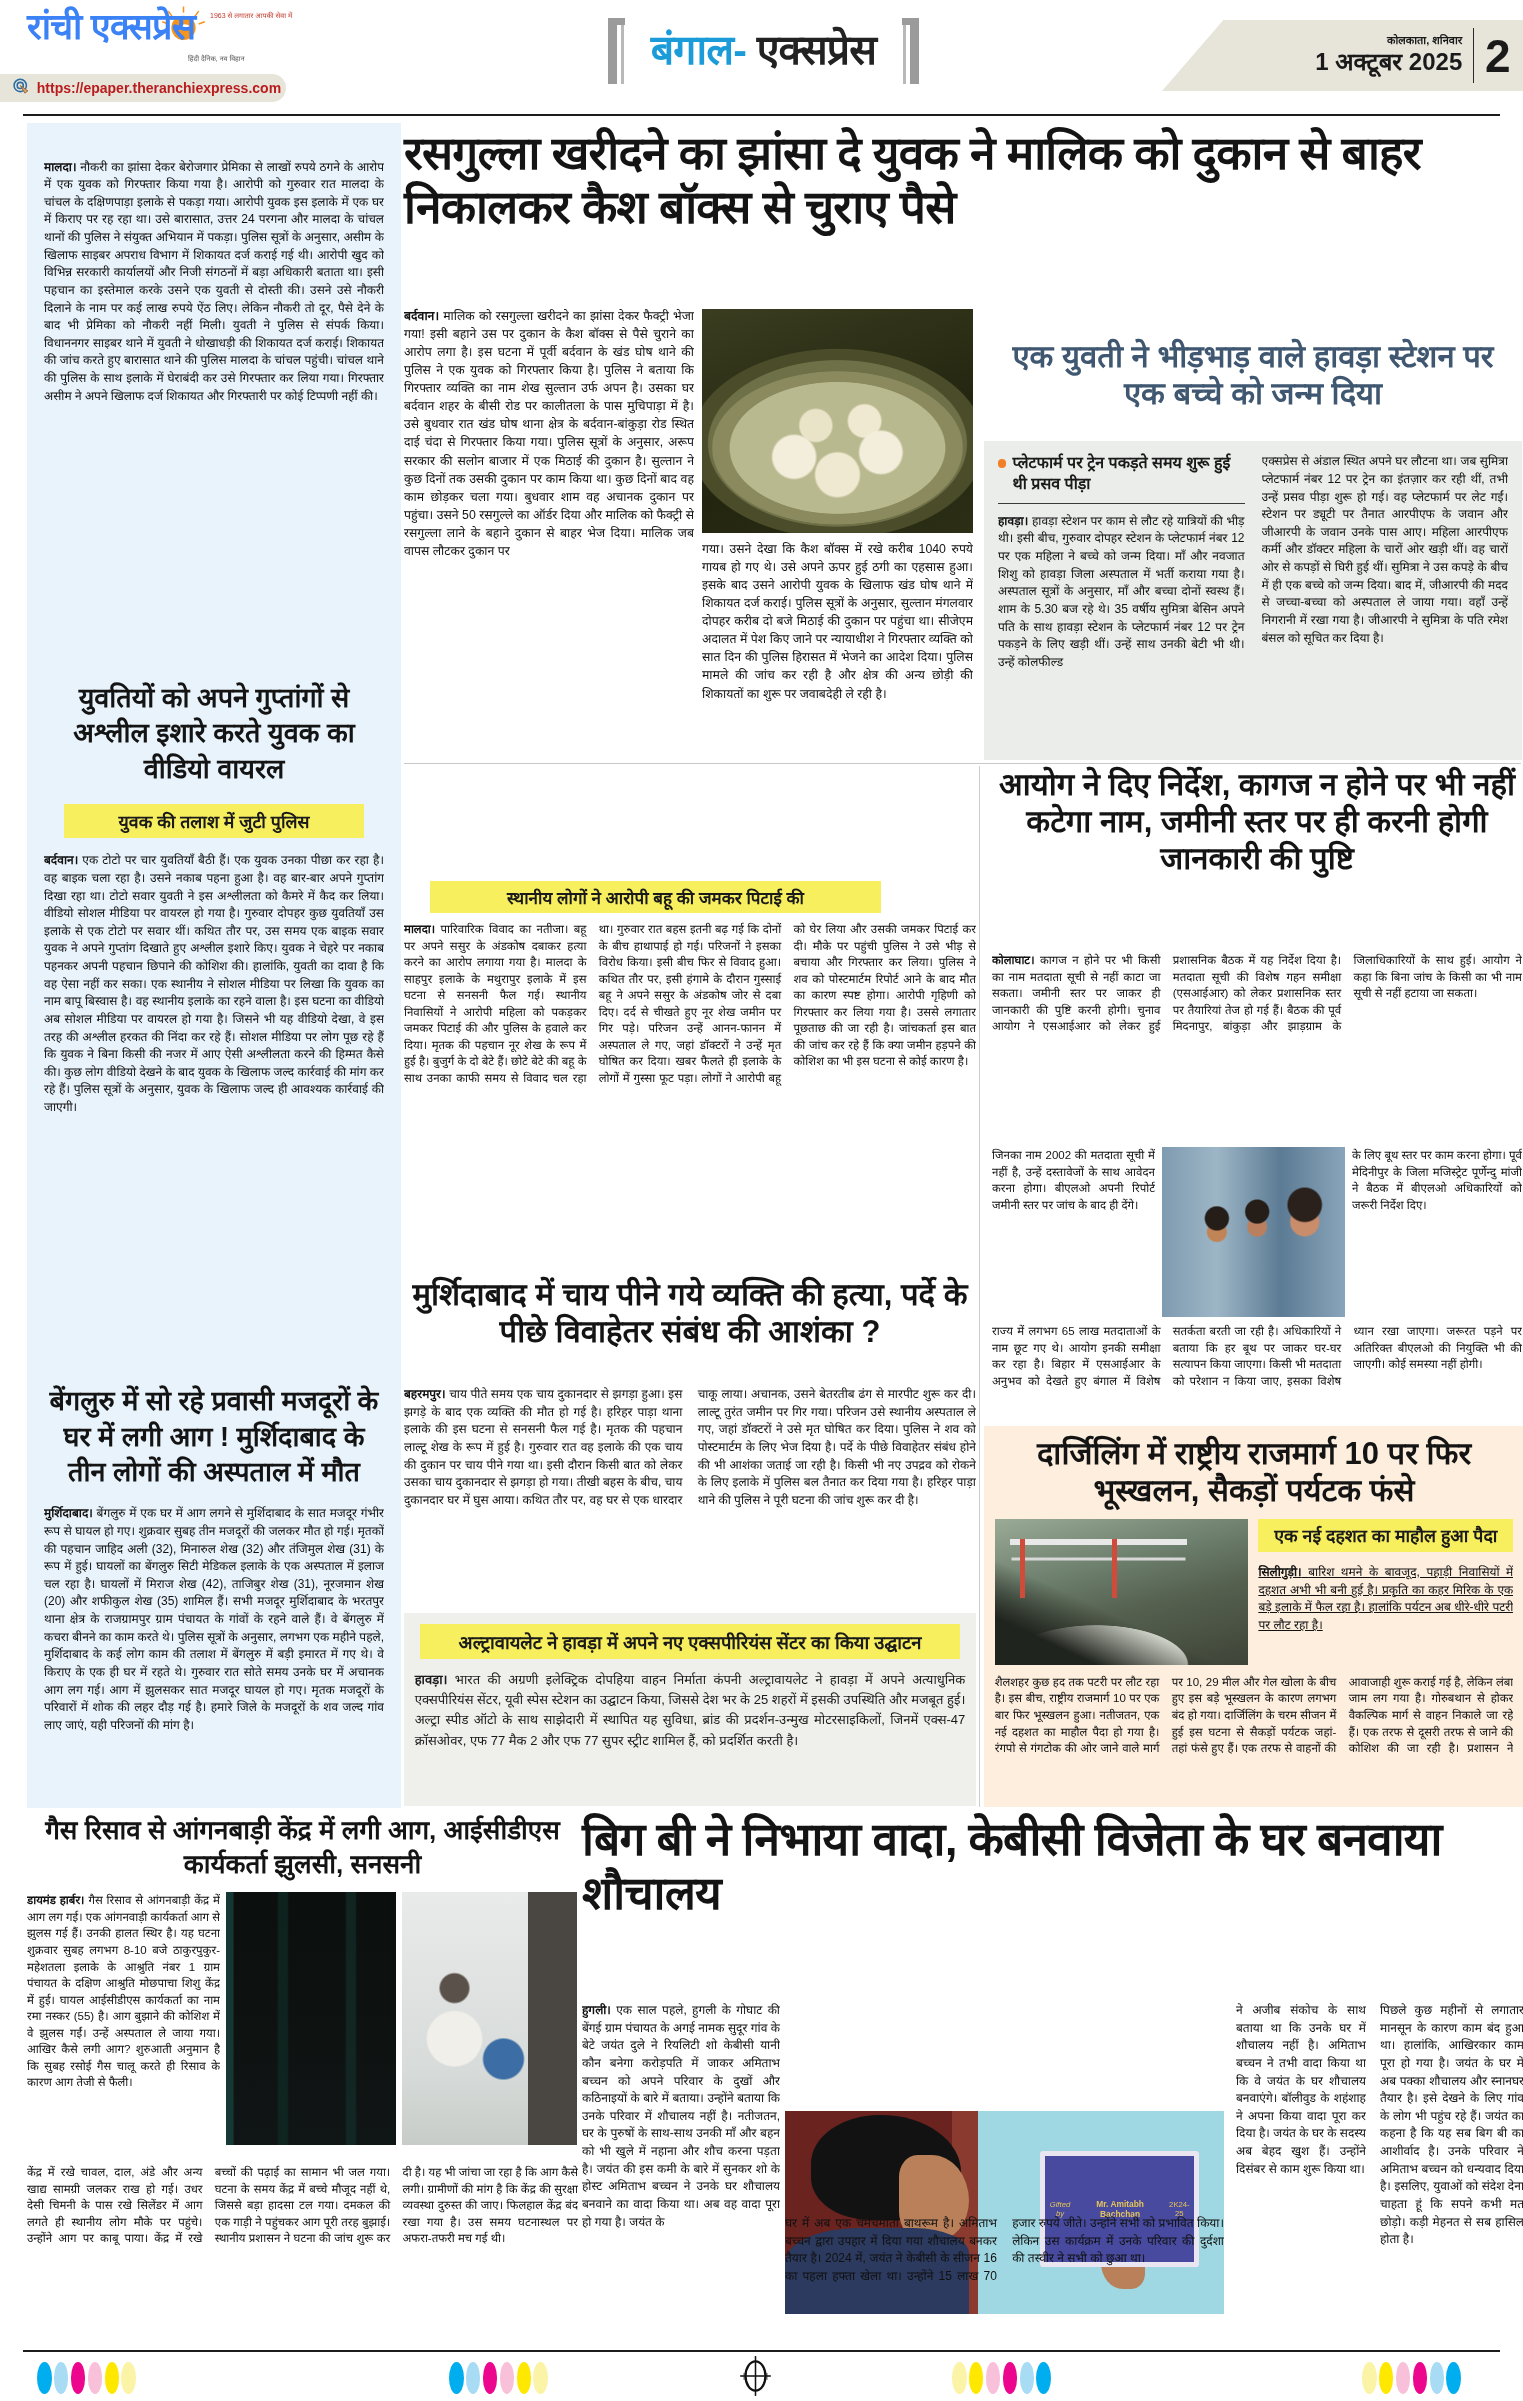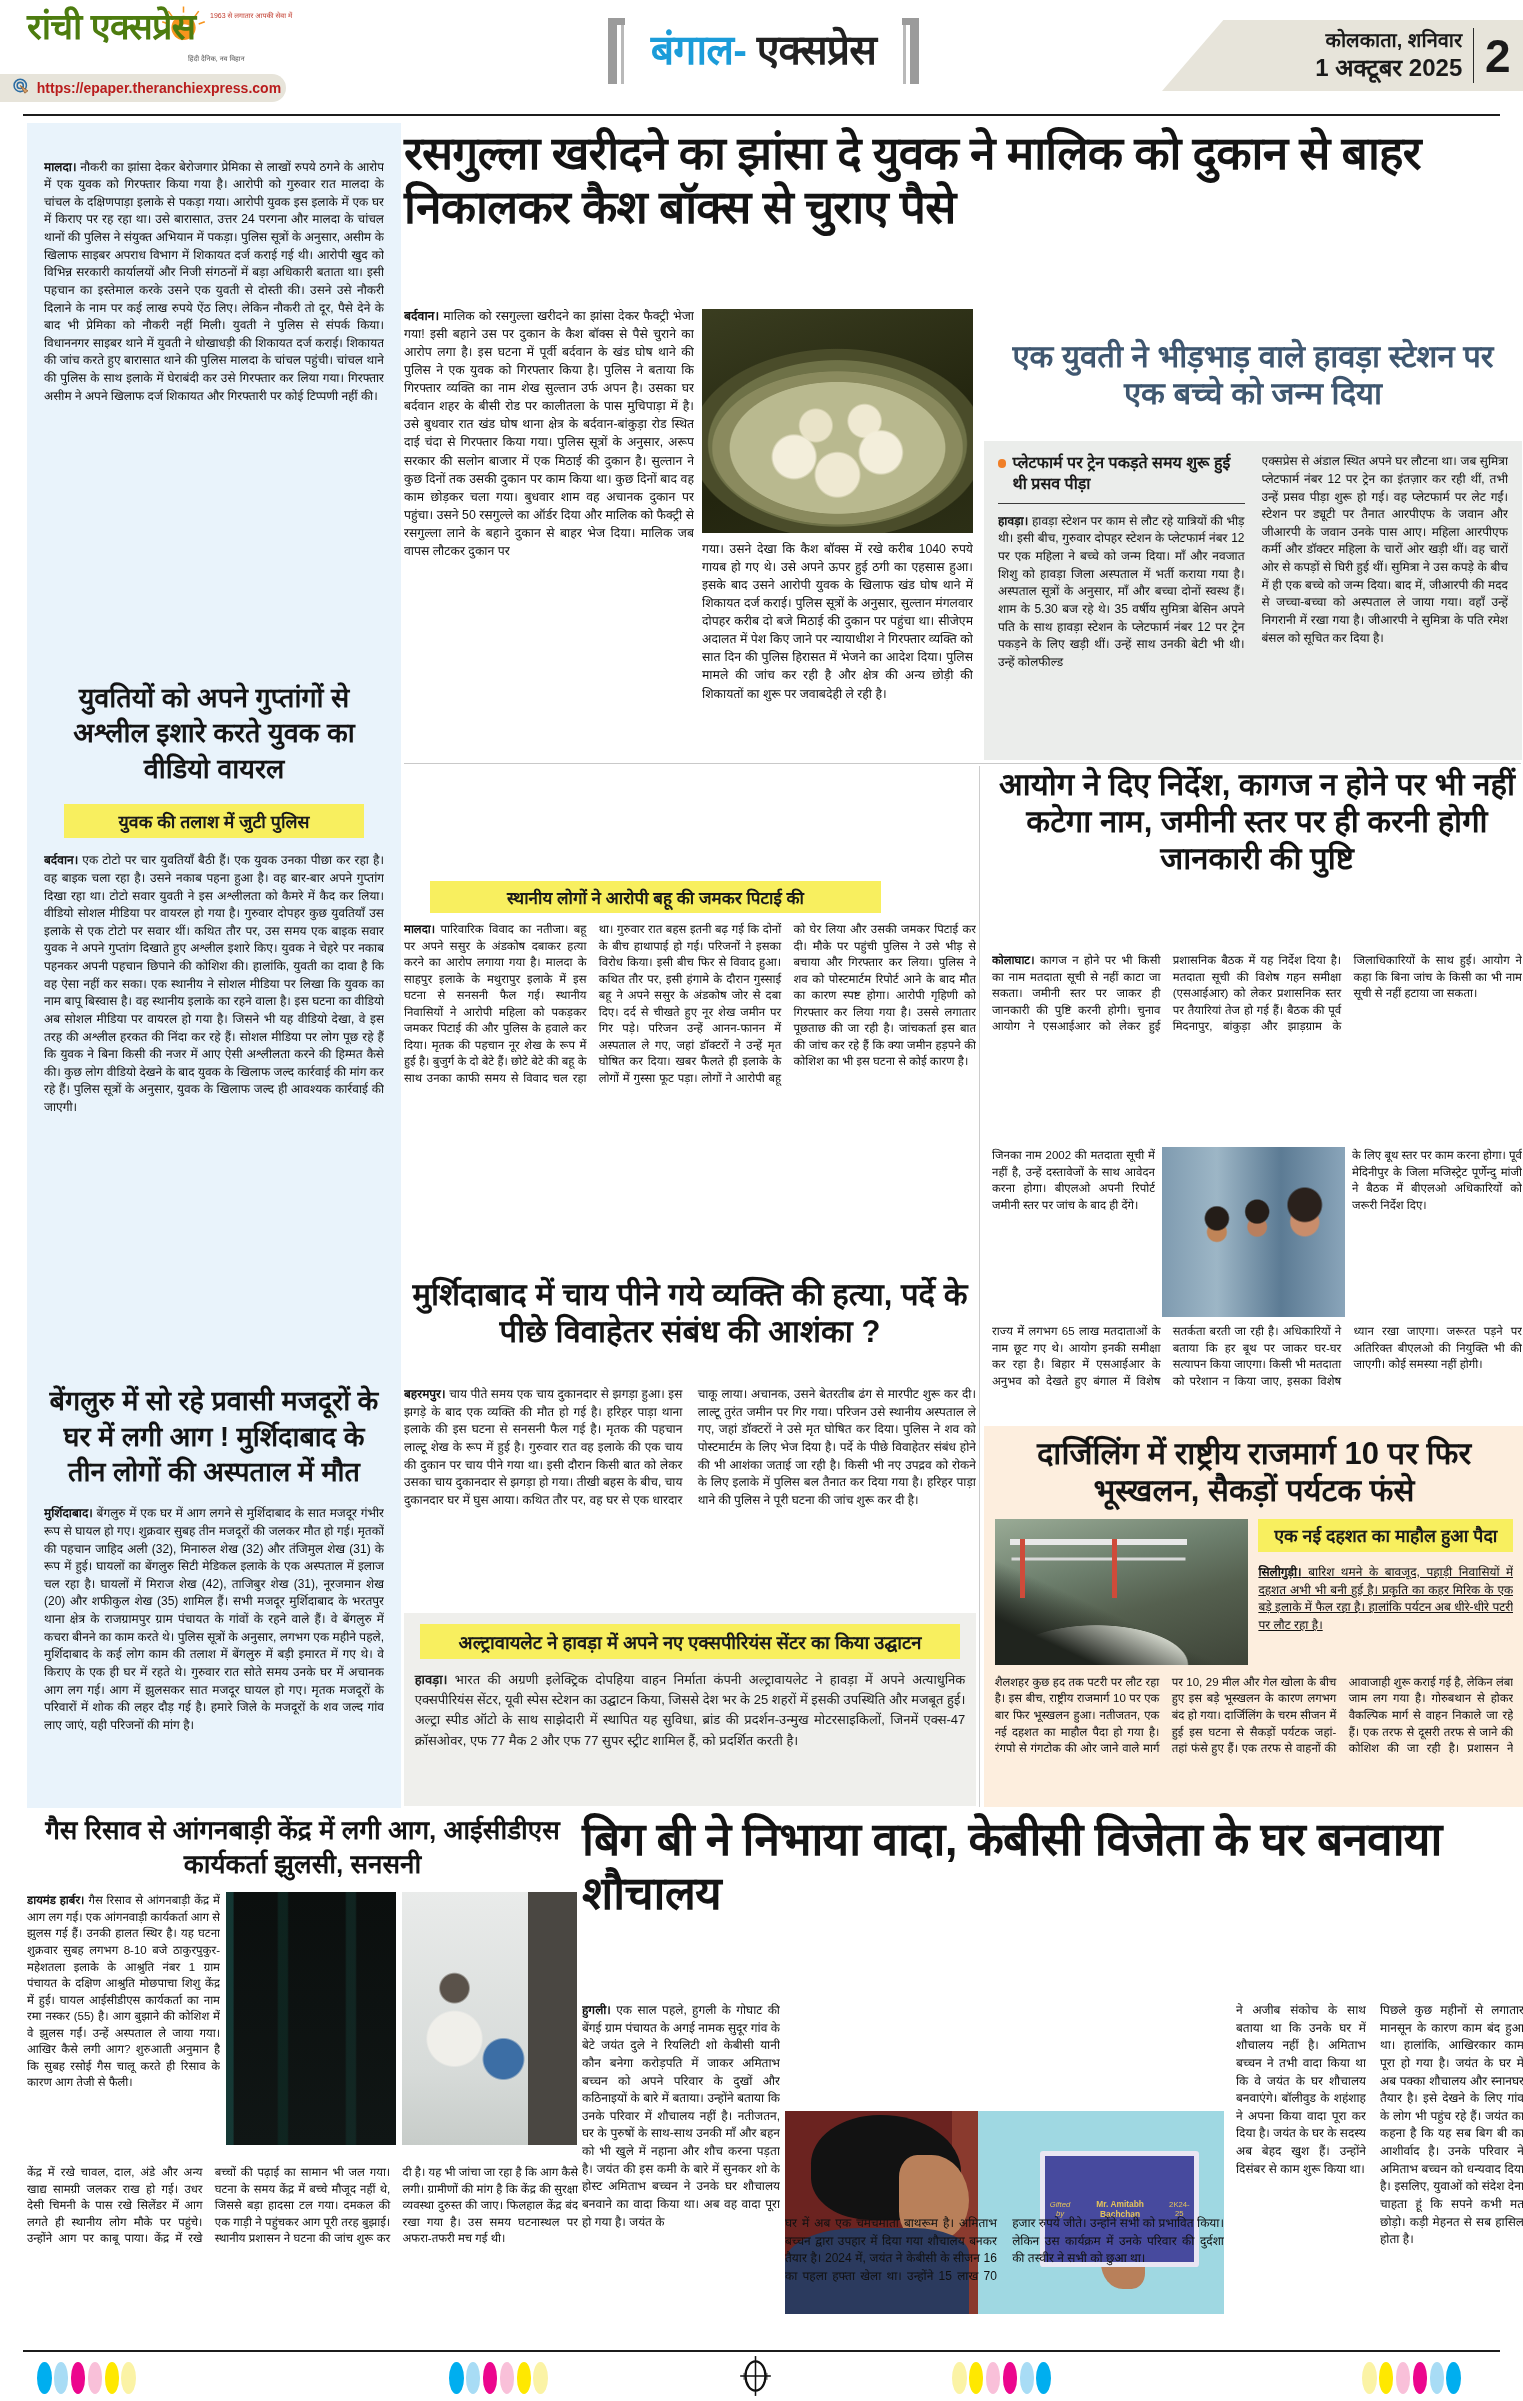--- a/index.html
+++ b/index.html
@@ -10,21 +10,21 @@
   .body-txt{font-size:12px;line-height:1.47;text-align:justify;color:#111;}
   .body-sm{font-size:11.5px;line-height:1.44;text-align:justify;color:#111;}
   .dl{font-weight:bold;}
   .cols2{column-count:2;column-gap:15.3px;}
   .cols3{column-count:3;column-gap:12.3px;}
   .ystrip{background:#f8ef5f;font-weight:bold;text-align:center;}
   .hline{position:absolute;background:#c9c9c9;height:0.8px;}
   .vline{position:absolute;background:#cccccc;width:0.8px;}
 
   
-  .masthead{font-size:36px;font-weight:800;letter-spacing:-0.8px;color:#4d7c0f;position:relative;z-index:2;line-height:1.0;}
+  .masthead{font-size:36px;font-weight:800;letter-spacing:-0.8px;color:#3b82f6;position:relative;z-index:2;line-height:1.0;}
   .sun{position:absolute;left:129px;top:-4.6px;z-index:1;}
   .mast-tag{position:absolute;left:183px;top:1.5px;font-size:7px;color:#c0392b;z-index:3;white-space:nowrap;}
   .mast-sub{position:absolute;left:161px;top:45px;font-size:7px;color:#555;z-index:3;white-space:nowrap;}
   .url-strip{left:0;top:74px;width:286px;height:28px;background:#e7e4da;border-radius:0 14px 14px 0;
              display:flex;align-items:center;gap:6.1px;padding-left:10.7px;box-sizing:border-box;}
   .url-strip b{font-size:14px;color:#b91c1c;}
   .section-title{left:487px;top:12.3px;width:553px;height:77px;display:flex;align-items:center;justify-content:center;gap:17px;}
   .sec-txt{font-size:41px;font-weight:800;letter-spacing:-0.8px;line-height:1;}
   .sec-accent{color:#1b9cd9;}
   .sec-rest{color:#222;}
@@ -32,21 +32,21 @@
   .brk .b1{position:absolute;top:0;width:9.2px;height:100%;background:#9b9b9b;}
   .brk .b2{position:absolute;top:4.6px;width:3.1px;height:94%;background:#b9b9b9;}
   .brk.l .b1{left:0;} .brk.l .b2{left:13px;}
   .brk.r .b1{right:0;} .brk.r .b2{right:13px;}
   .brk .cap{position:absolute;top:0;width:17px;height:7.7px;background:#9b9b9b;}
   .brk.l .cap{left:0;} .brk.r .cap{right:0;}
   .date-box{right:0;top:20px;width:361px;height:71px;background:#e7e4da;
             clip-path:polygon(17% 0,100% 0,100% 100%,0 100%);
             display:flex;align-items:center;justify-content:flex-end;gap:10.7px;padding-right:12.3px;box-sizing:border-box;}
   .date-lines{text-align:right;line-height:1.25;}
-  .date-l1{font-size:20px;font-weight:bold;}
+  .date-l1{font-size:11px;font-weight:bold;}
   .date-l2{font-size:24px;font-weight:800;}
   .date-sep{width:1.5px;height:55px;background:#2a2a2a;}
   .page-num{font-size:46px;font-weight:800;}
 
   
   .hl{font-weight:800;color:#141414;}
   .hl-xl{font-size:46px;line-height:1.17;letter-spacing:-0.8px;}
   .hl-lg{font-size:31px;line-height:1.2;text-align:center;}
   .hl-md{font-size:30px;line-height:1.2;text-align:center;}
   .hl-sm{font-size:26px;line-height:1.32;text-align:center;}

